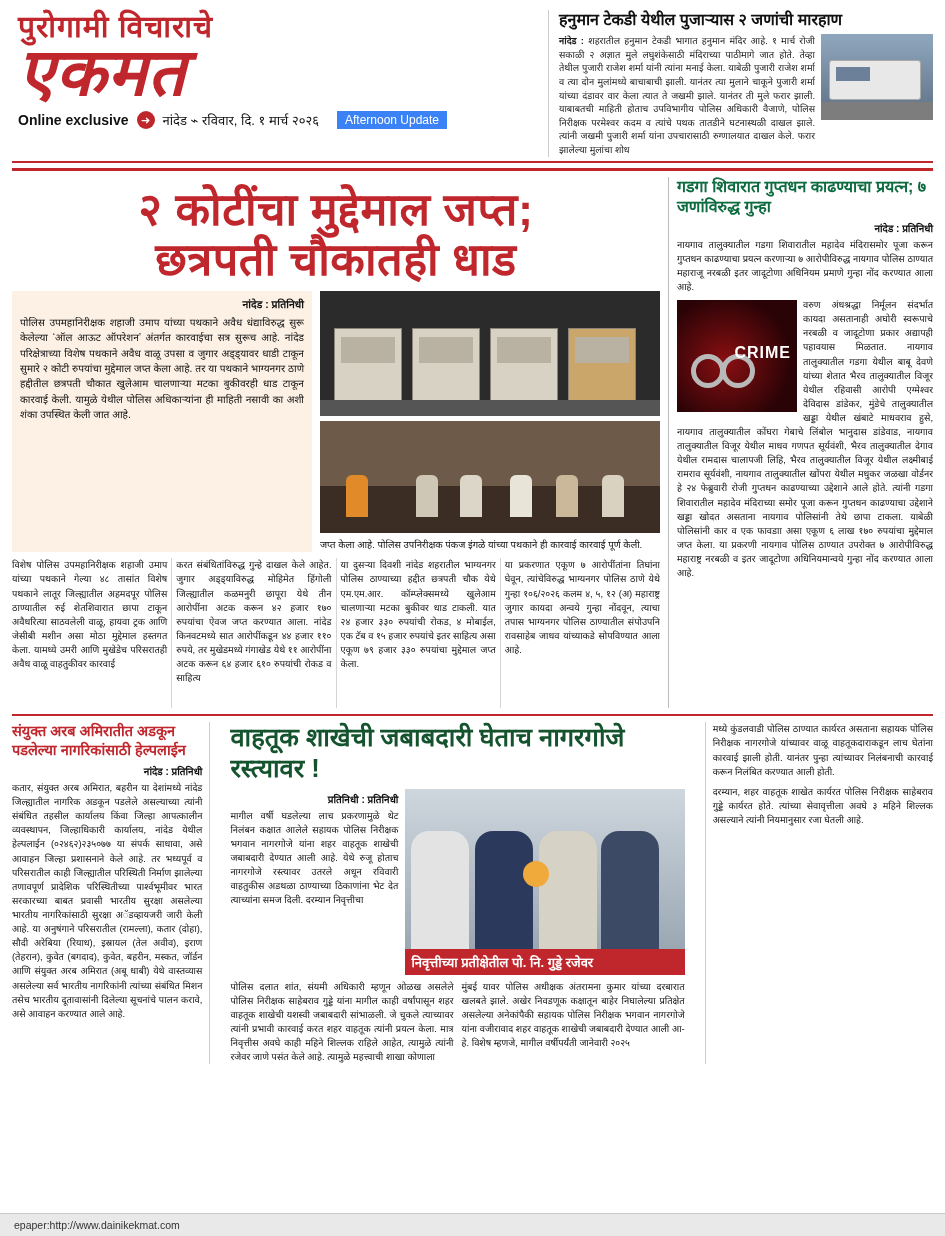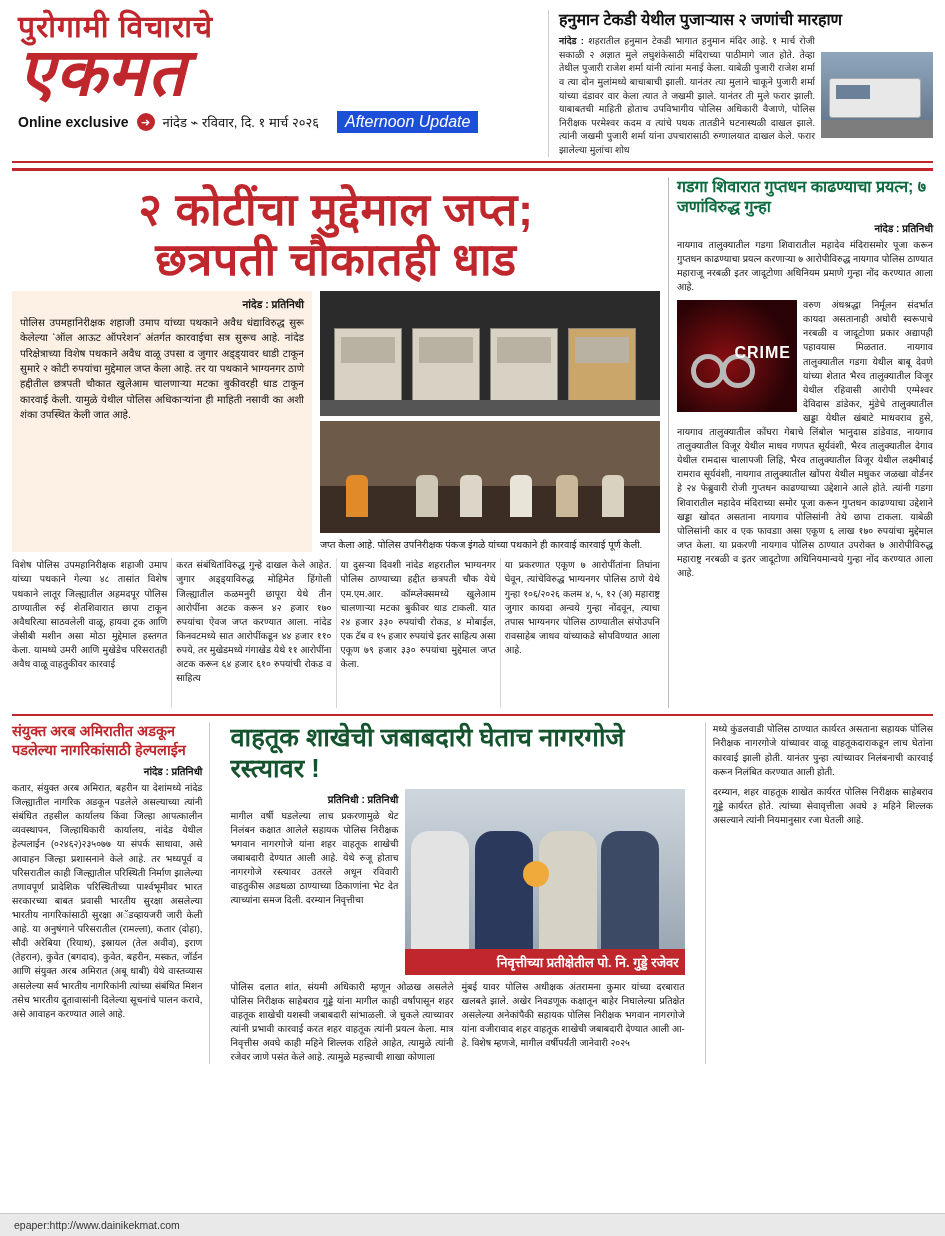--- a/index.html
+++ b/index.html
@@ -62,43 +62,42 @@
     width: 18px; height: 18px;
     border-radius: 50%;
     background: #c0272d;
     color: #fff;
     font-size: 11px;
     text-align: center;
     line-height: 18px;
   }
   .mast-place { font-size: 13px; color:#111; }
   .afternoon {
-    background: #1d4ed8;
+    background: #3b82f6;
     color: #fff;
-    font-size: 16px;
+    font-size: 12px;
     padding: 2px 8px;
     margin-left: 10px;
-    font-style: italic;
   }
 
   
   .mast-right {
     flex: 1;
     padding-left: 10px;
     border-left: 1px solid #ccc;
     margin-left: 6px;
   }
   .mast-right h2 {
     margin: 0 0 4px 0;
     font-size: 16px;
     color: #111;
     font-weight: bold;
     line-height: 1.25;
   }
-  .mr-body { display:flex; gap:6px;align-items:center; }
+  .mr-body { display:flex; gap:6px; }
   .mr-text {
     font-size: 9.4px;
     line-height: 1.45;
     text-align: justify;
     color: #1a1a1a;
     flex: 1;
   }
   .mr-text b { font-weight: bold; }
   .mr-photo {
     width: 112px; height: 86px;
@@ -279,21 +278,21 @@
   }
   .mid-photo .man { position:absolute; bottom:0; width:58px; height:118px; border-radius:18px 18px 0 0; }
   .mid-photo .m1{left:6px;background:#e3e3e3;}
   .mid-photo .m2{left:70px;background:#2b3a5c;}
   .mid-photo .m3{left:134px;background:#d7d2c6;}
   .mid-photo .m4{left:196px;background:#3c4a66;}
   .mid-photo .flower{position:absolute;left:118px;bottom:62px;width:26px;height:26px;border-radius:50%;background:#f0a93b;}
   .mid-cap {
     background:#c0272d; color:#fff;
     font-size:13px; font-weight:bold;
-    padding:4px 6px; text-align:right;
+    padding:4px 6px; text-align:left;
   }
   .two-col-small {
     column-count: 2; column-gap: 8px;
     font-size:9.4px; line-height:1.5; text-align:justify;
     margin-top:5px;
   }
 
   
   .footer {
     position:absolute; left:0; bottom:0;

